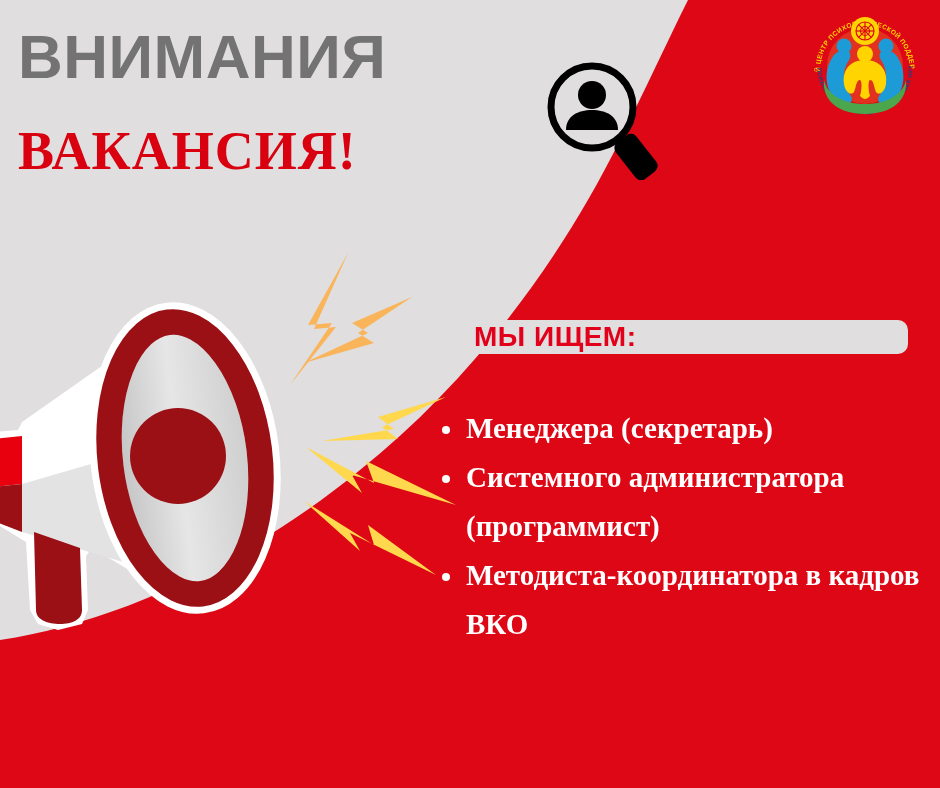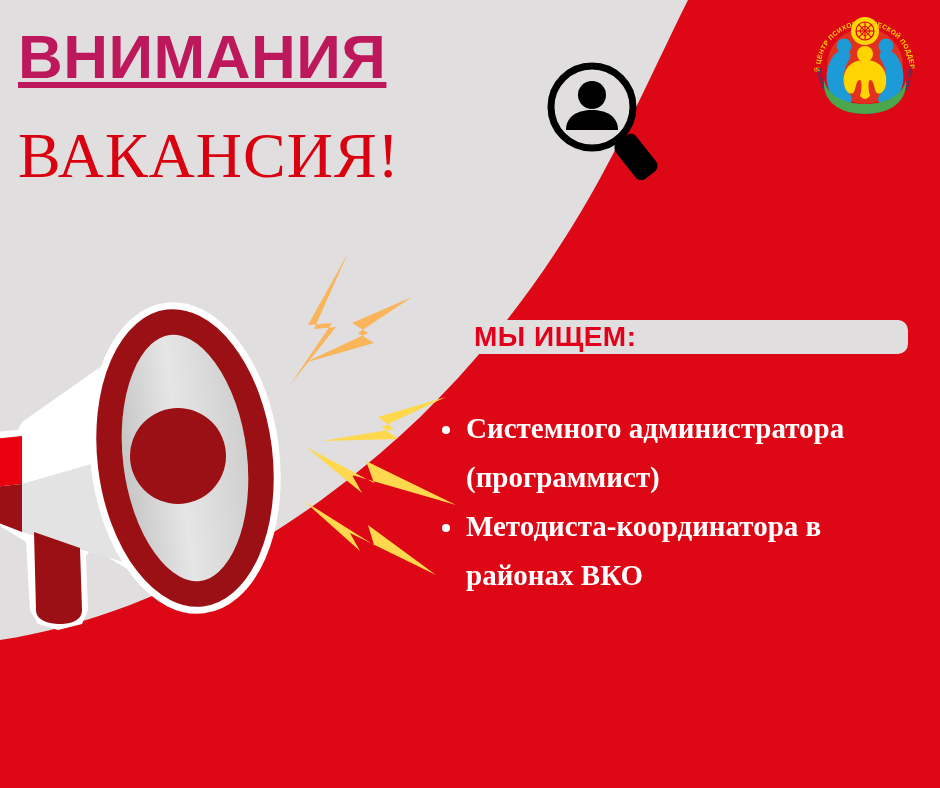--- a/index.html
+++ b/index.html
@@ -27,29 +27,28 @@
     left: 18px;
     top: 26px;
     width: 520px;
   }
   #attention-word {
     font-family: "Liberation Sans", sans-serif;
     font-weight: bold;
     font-size: 62px;
     line-height: 1.0;
     letter-spacing: 0.5px;
-    color: #be185d;
+    color: #737373;
     margin: 0;
     white-space: nowrap;
-    text-decoration: underline;
   }
   #vacancy-word {
     font-family: "Liberation Serif", serif;
-    font-weight: normal;
-    font-size: 64px;
+    font-weight: bold;
+    font-size: 54px;
     line-height: 1.0;
     letter-spacing: 1px;
     color: #D9000F;
     margin: 36px 0 0 0;
     white-space: nowrap;
   }
   
   #search-person-icon {
     position: absolute;
     left: 545px;
@@ -253,17 +252,18 @@
       <line x1="54.6" y1="20.6" x2="67.4" y2="33.4"></line>
       <line x1="67.4" y1="20.6" x2="54.6" y2="33.4"></line>
     </g>
   </svg>
 
   <div id="we-seek-banner">
     <span id="we-seek-label">МЫ ИЩЕМ:</span>
   </div>
 
   <ul id="vacancy-list">
+    <li>Менеджера (секретарь)</li>
     <li>Системного администратора (программист)</li>
-    <li>Методиста-координатора в районах ВКО</li>
+    <li>Методиста-координатора в кадров ВКО</li>
   </ul>
 
 </div>
 
 </body></html>

